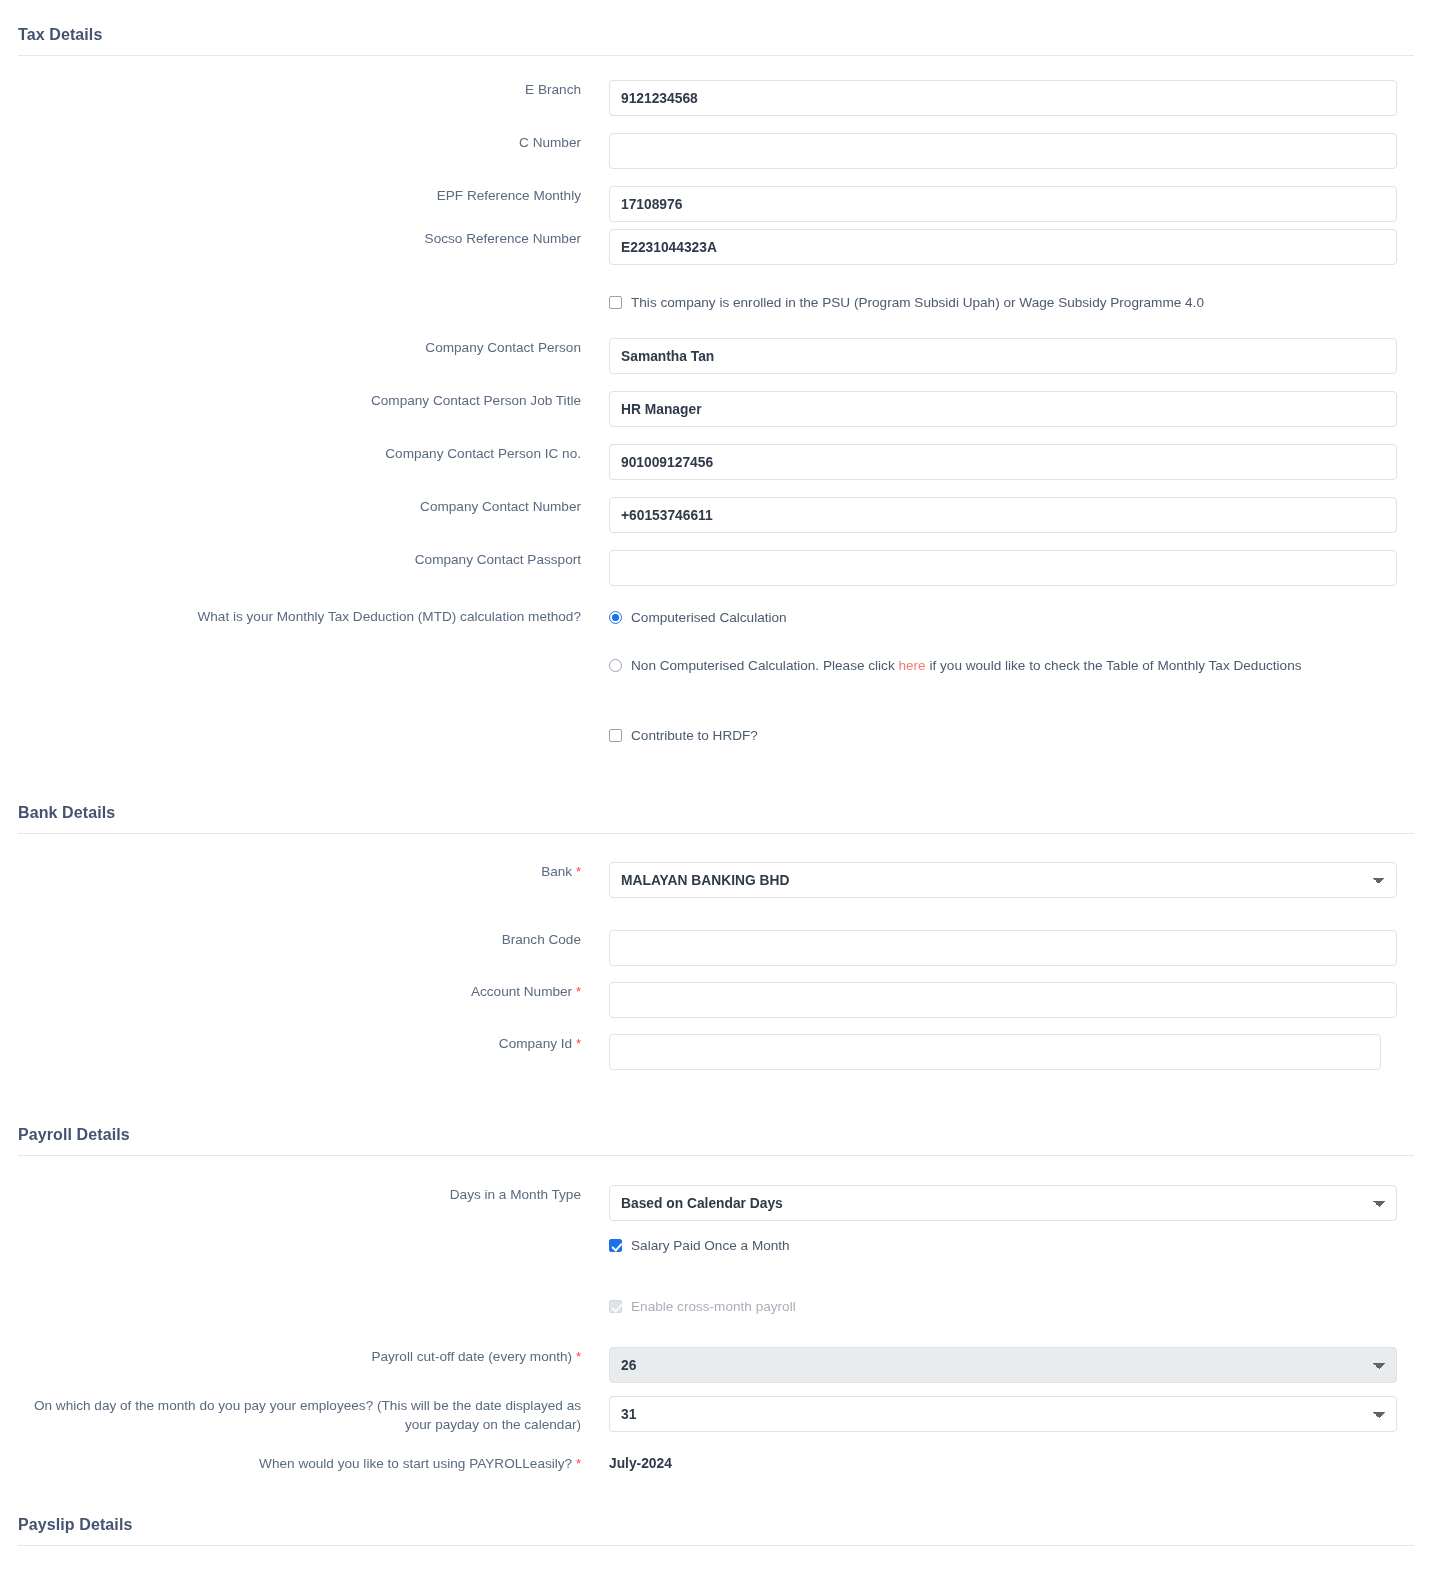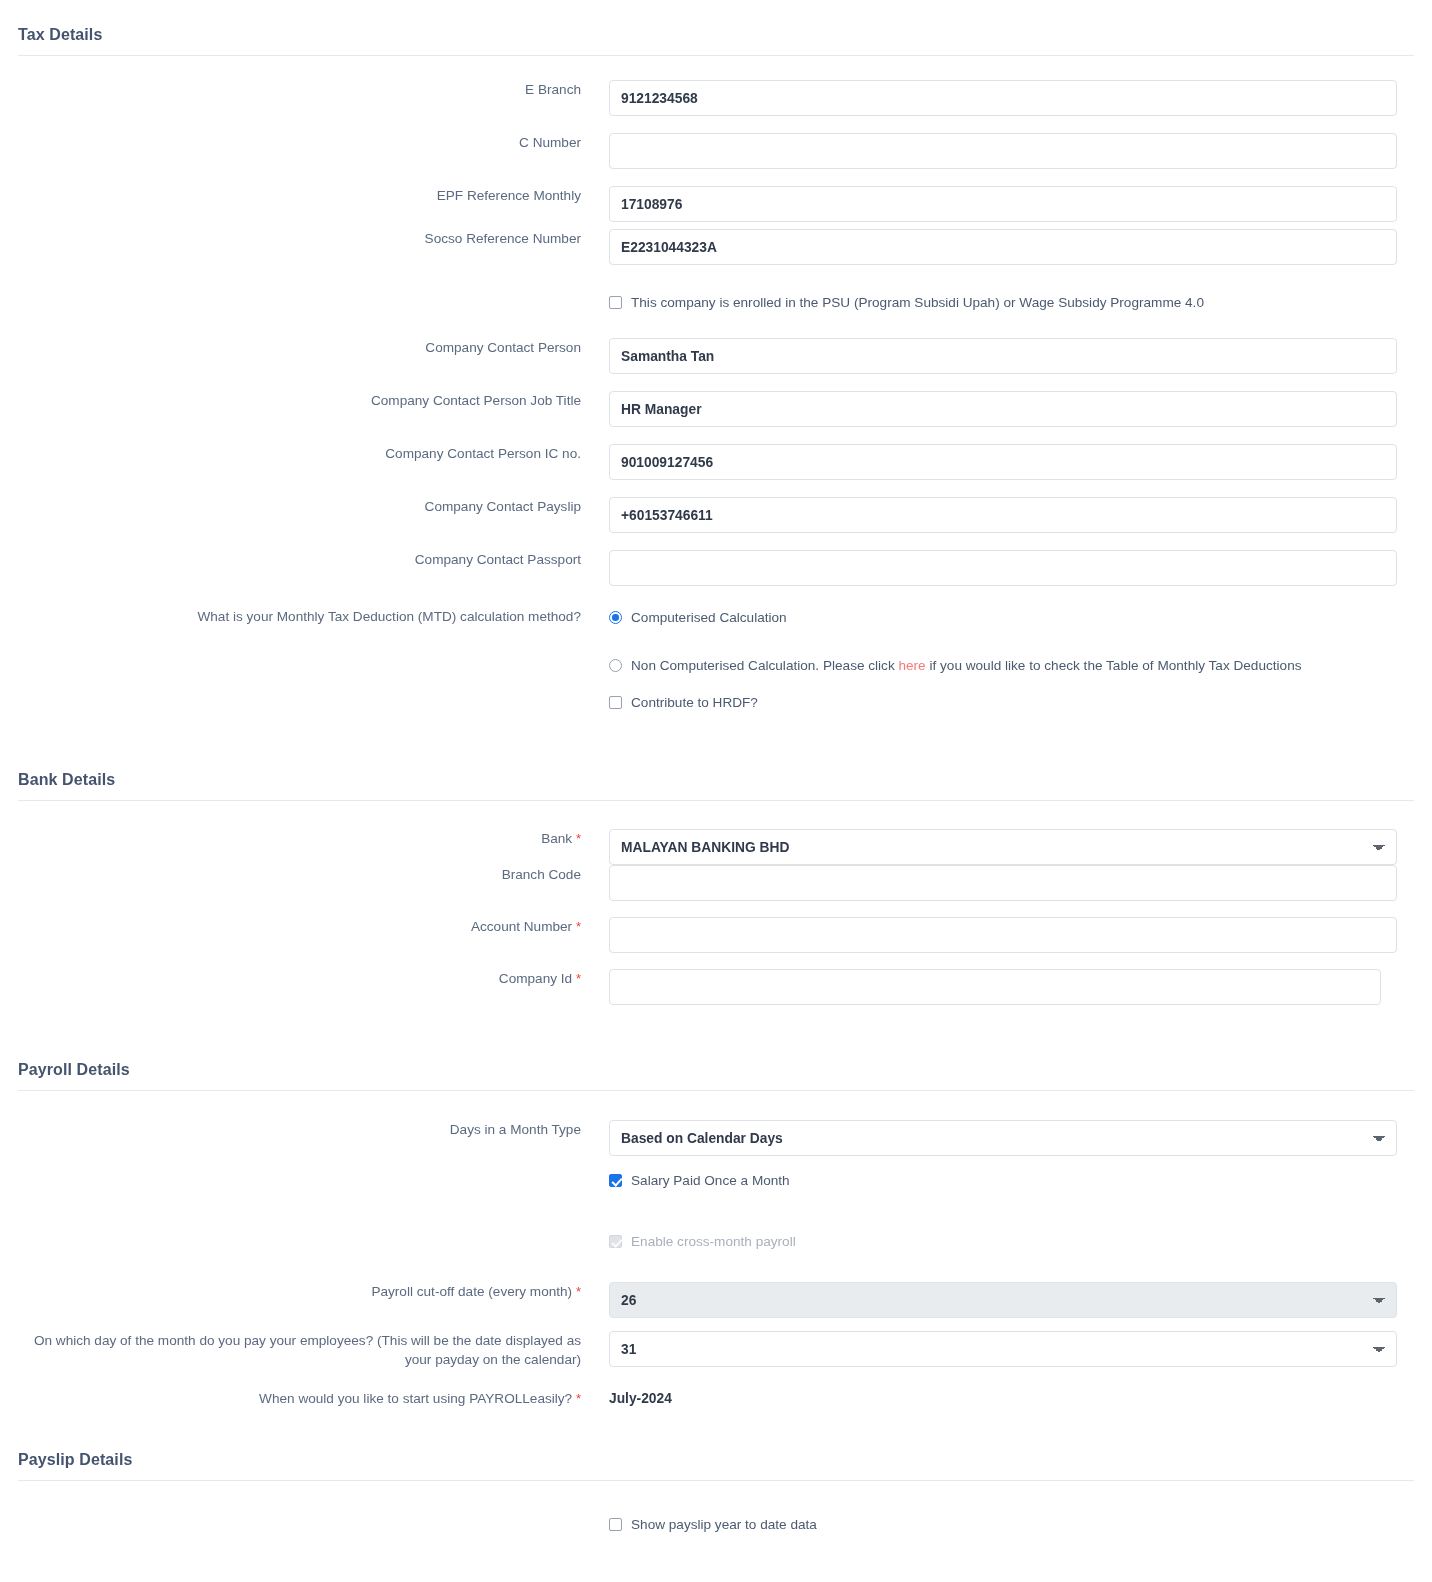--- a/index.html
+++ b/index.html
@@ -229,21 +229,21 @@
     </div>
 
     <div class="row" style="margin-top:17px;">
       <div class="lbl-col">Company Contact Person IC no.</div>
       <div class="ctl-col">
         <input class="inp" type="text" value="901009127456" style="">
       </div>
     </div>
 
     <div class="row" style="margin-top:17px;">
-      <div class="lbl-col">Company Contact Payslip</div>
+      <div class="lbl-col">Company Contact Number</div>
       <div class="ctl-col">
         <input class="inp" type="text" value="+60153746611" style="">
       </div>
     </div>
 
     <div class="row" style="margin-top:17px;">
       <div class="lbl-col">Company Contact Passport</div>
       <div class="ctl-col">
         <input class="inp" type="text" value="" style="">
       </div>
@@ -257,21 +257,21 @@
           <span class="txt">Computerised Calculation</span>
         </label>
 
         <label class="chk-line" style="margin-top:27px;">
           <input class="rb" type="radio" name="mtd" style="">
           <span class="txt" style="width:700px;"><span>Non Computerised Calculation. Please click </span><a class="lnk">here</a><span> if you would like to check the Table of Monthly Tax Deductions</span></span>
         </label>
       </div>
     </div>
 
-    <div class="row" style="margin-top:16px;justify-content:flex-end;">
+    <div class="row" style="margin-top:49px;justify-content:flex-end;">
       <div class="lbl-col"></div>
       <div class="ctl-col">
         <label class="chk-line">
           <input class="cb" type="checkbox" style="">
           <span class="txt">Contribute to HRDF?</span>
         </label>
       </div>
     </div>
   </div>
 
@@ -283,21 +283,21 @@
         <span>Bank</span>
         <span class="req">*</span>
       </div>
       <div class="ctl-col">
         <select class="inp">
           <option>MALAYAN BANKING BHD</option>
         </select>
       </div>
     </div>
 
-    <div class="row" style="margin-top:0;">
+    <div class="row" style="margin-top:32px;">
       <div class="lbl-col">Branch Code</div>
       <div class="ctl-col">
         <input class="inp" type="text" value="" style="">
       </div>
     </div>
 
     <div class="row" style="margin-top:16px;">
       <div class="lbl-col">
         <span>Account Number</span>
         <span class="req">*</span>

